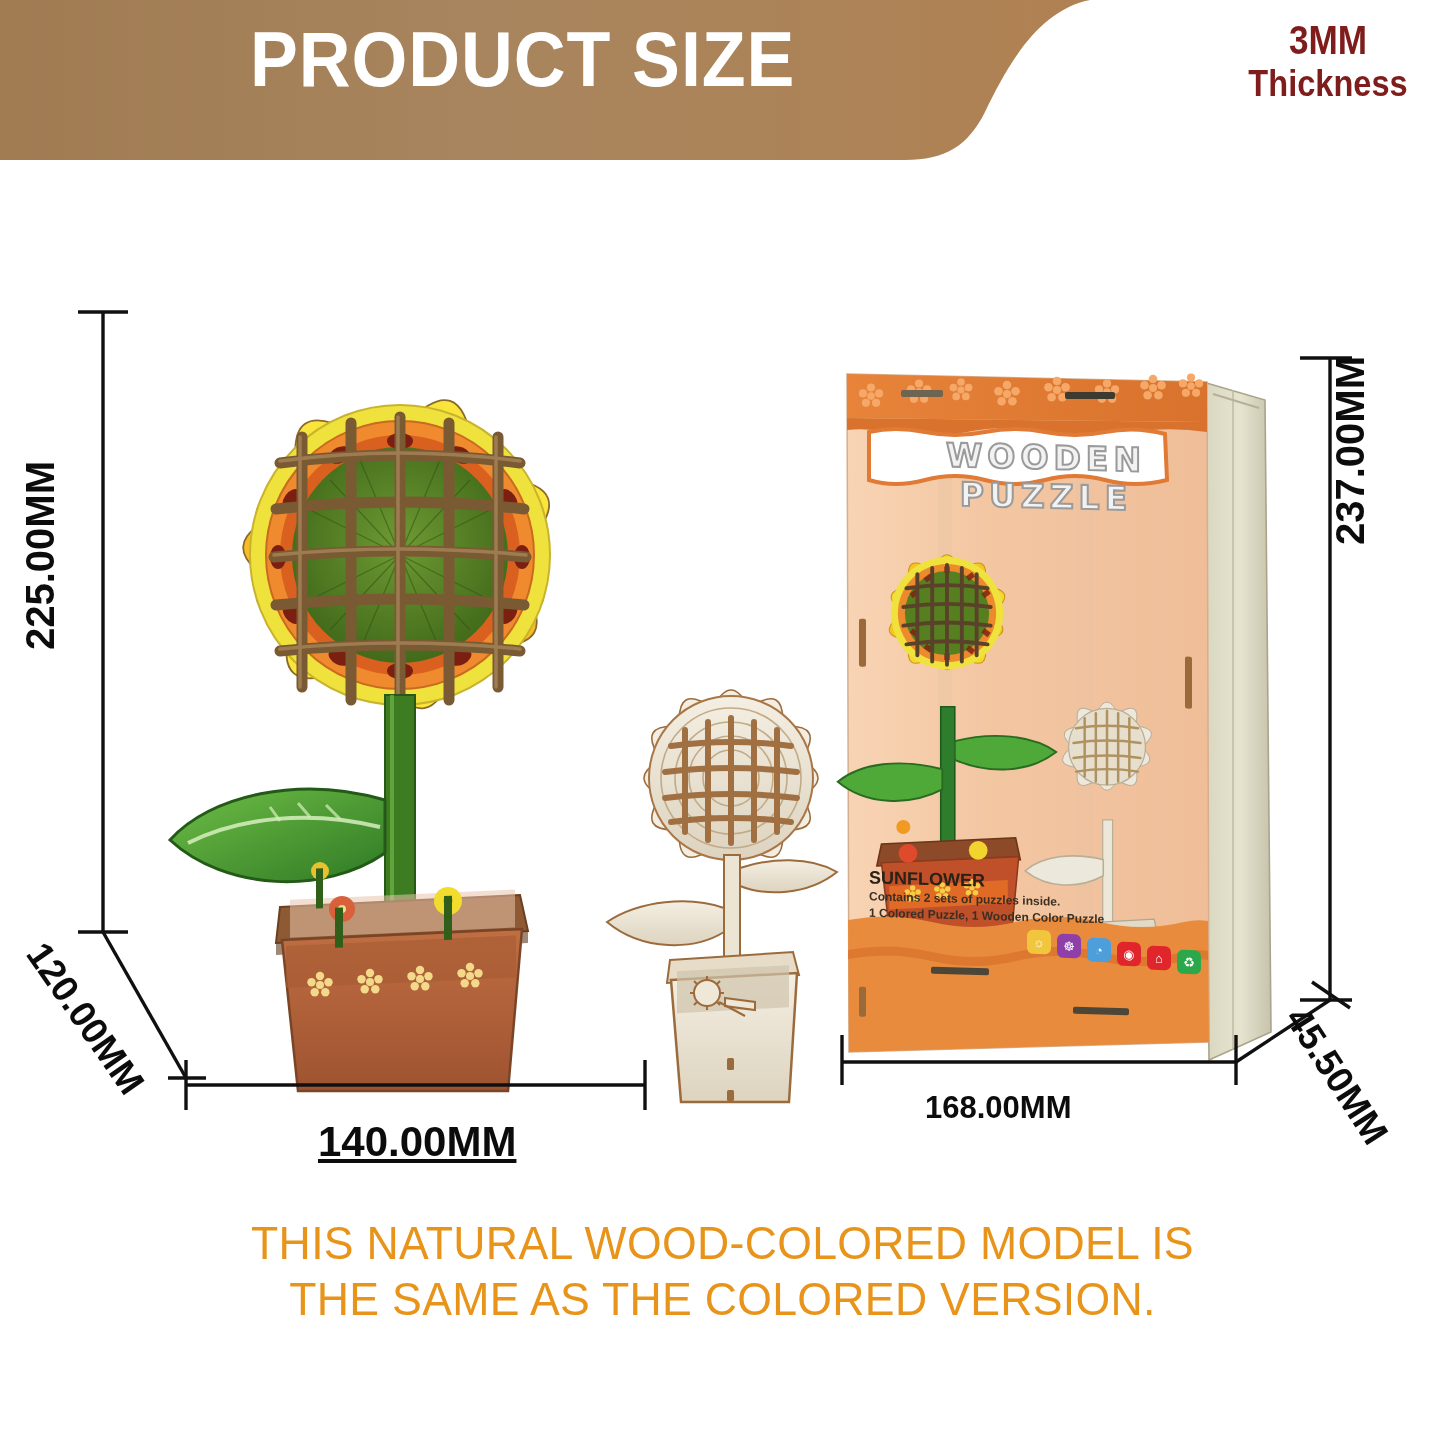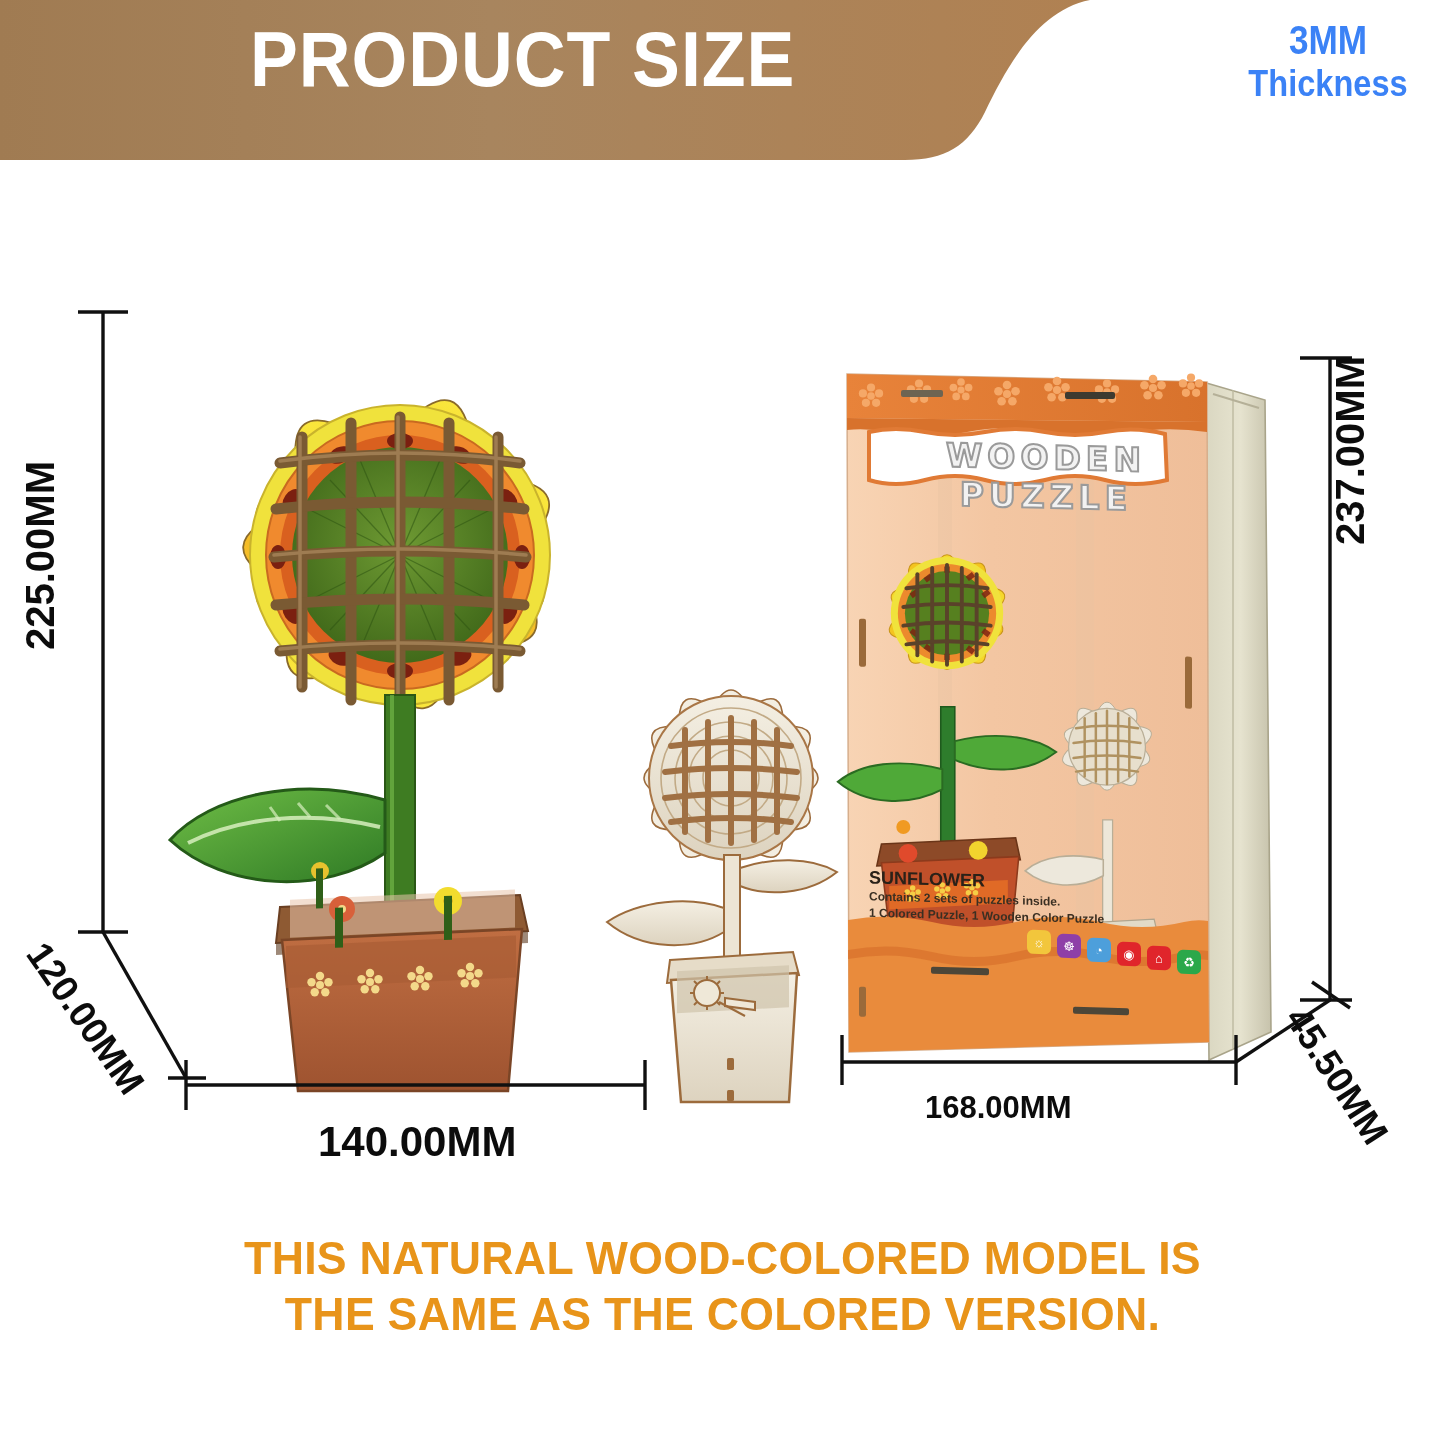--- a/index.html
+++ b/index.html
@@ -20,21 +20,21 @@
   #header-title {
     position:absolute; left:250px; top:14px;
     font-size:78px; font-weight:bold; color:#ffffff;
     letter-spacing:1px;
     transform:scaleX(0.92); transform-origin:left center;
     white-space:nowrap;
   }
   #thickness-block {
     position:absolute; left:1228px; top:18px;
     text-align:center; width:200px;
-    color:#3b82f6; font-weight:bold; line-height:1.12;
+    color:#7f1d1d; font-weight:bold; line-height:1.12;
   }
   #thickness-value { font-size:40px; transform:scaleX(0.88); display:block; }
   #thickness-label { font-size:37px; transform:scaleX(0.88); display:block; }
 
   
   .dim-label {
     position:absolute; font-weight:bold; color:#0c0c0c;
     white-space:nowrap;
   }
   svg.dimlayer {
@@ -47,36 +47,36 @@
   #lbl-225 {
     left:18px; top:455px; font-size:40px;
     transform:rotate(-90deg); transform-origin:left top;
     transform:rotate(-90deg) translate(-195px, 0px);
     transform-origin: left top;
   }
   #lbl-120 {
     left:52px; top:935px; font-size:37px;
     transform:rotate(55deg); transform-origin:left top;
   }
-  #lbl-140 { left:318px; top:1118px; font-size:42px; }
+  #lbl-140 { left:318px; top:1118px; font-size:42px;text-decoration:underline; }
   #lbl-168 { left:925px; top:1090px; font-size:31px; }
   #lbl-237 {
     left:1328px; top:545px; font-size:40px;
     transform:rotate(-90deg); transform-origin:left top;
   }
   #lbl-4550 {
     left:1312px; top:1000px; font-size:37px;
     transform:rotate(57deg); transform-origin:left top;
   }
 
   
   #bottom-caption {
     position:absolute; left:0; top:1215px; width:1445px;
-    text-align:center; color:#E8941A; font-weight:bold;
-    font-size:46px; line-height:1.22; letter-spacing:0.3px;margin-top:15px;
+    text-align:center; color:#E8941A; font-weight:normal;
+    font-size:46px; line-height:1.22; letter-spacing:0.3px;
   }
   #bottom-caption span { display:block; transform:scaleX(0.97); }
 
   
   #model-colored { position:absolute; left:130px; top:295px; width:560px; height:800px; }
   #model-natural { position:absolute; left:585px; top:650px; width:290px; height:460px; }
   #package-box   { position:absolute; left:835px; top:360px; width:470px; height:700px; }
 
   .art { display:block; width:100%; height:100%; overflow:visible; }
 

